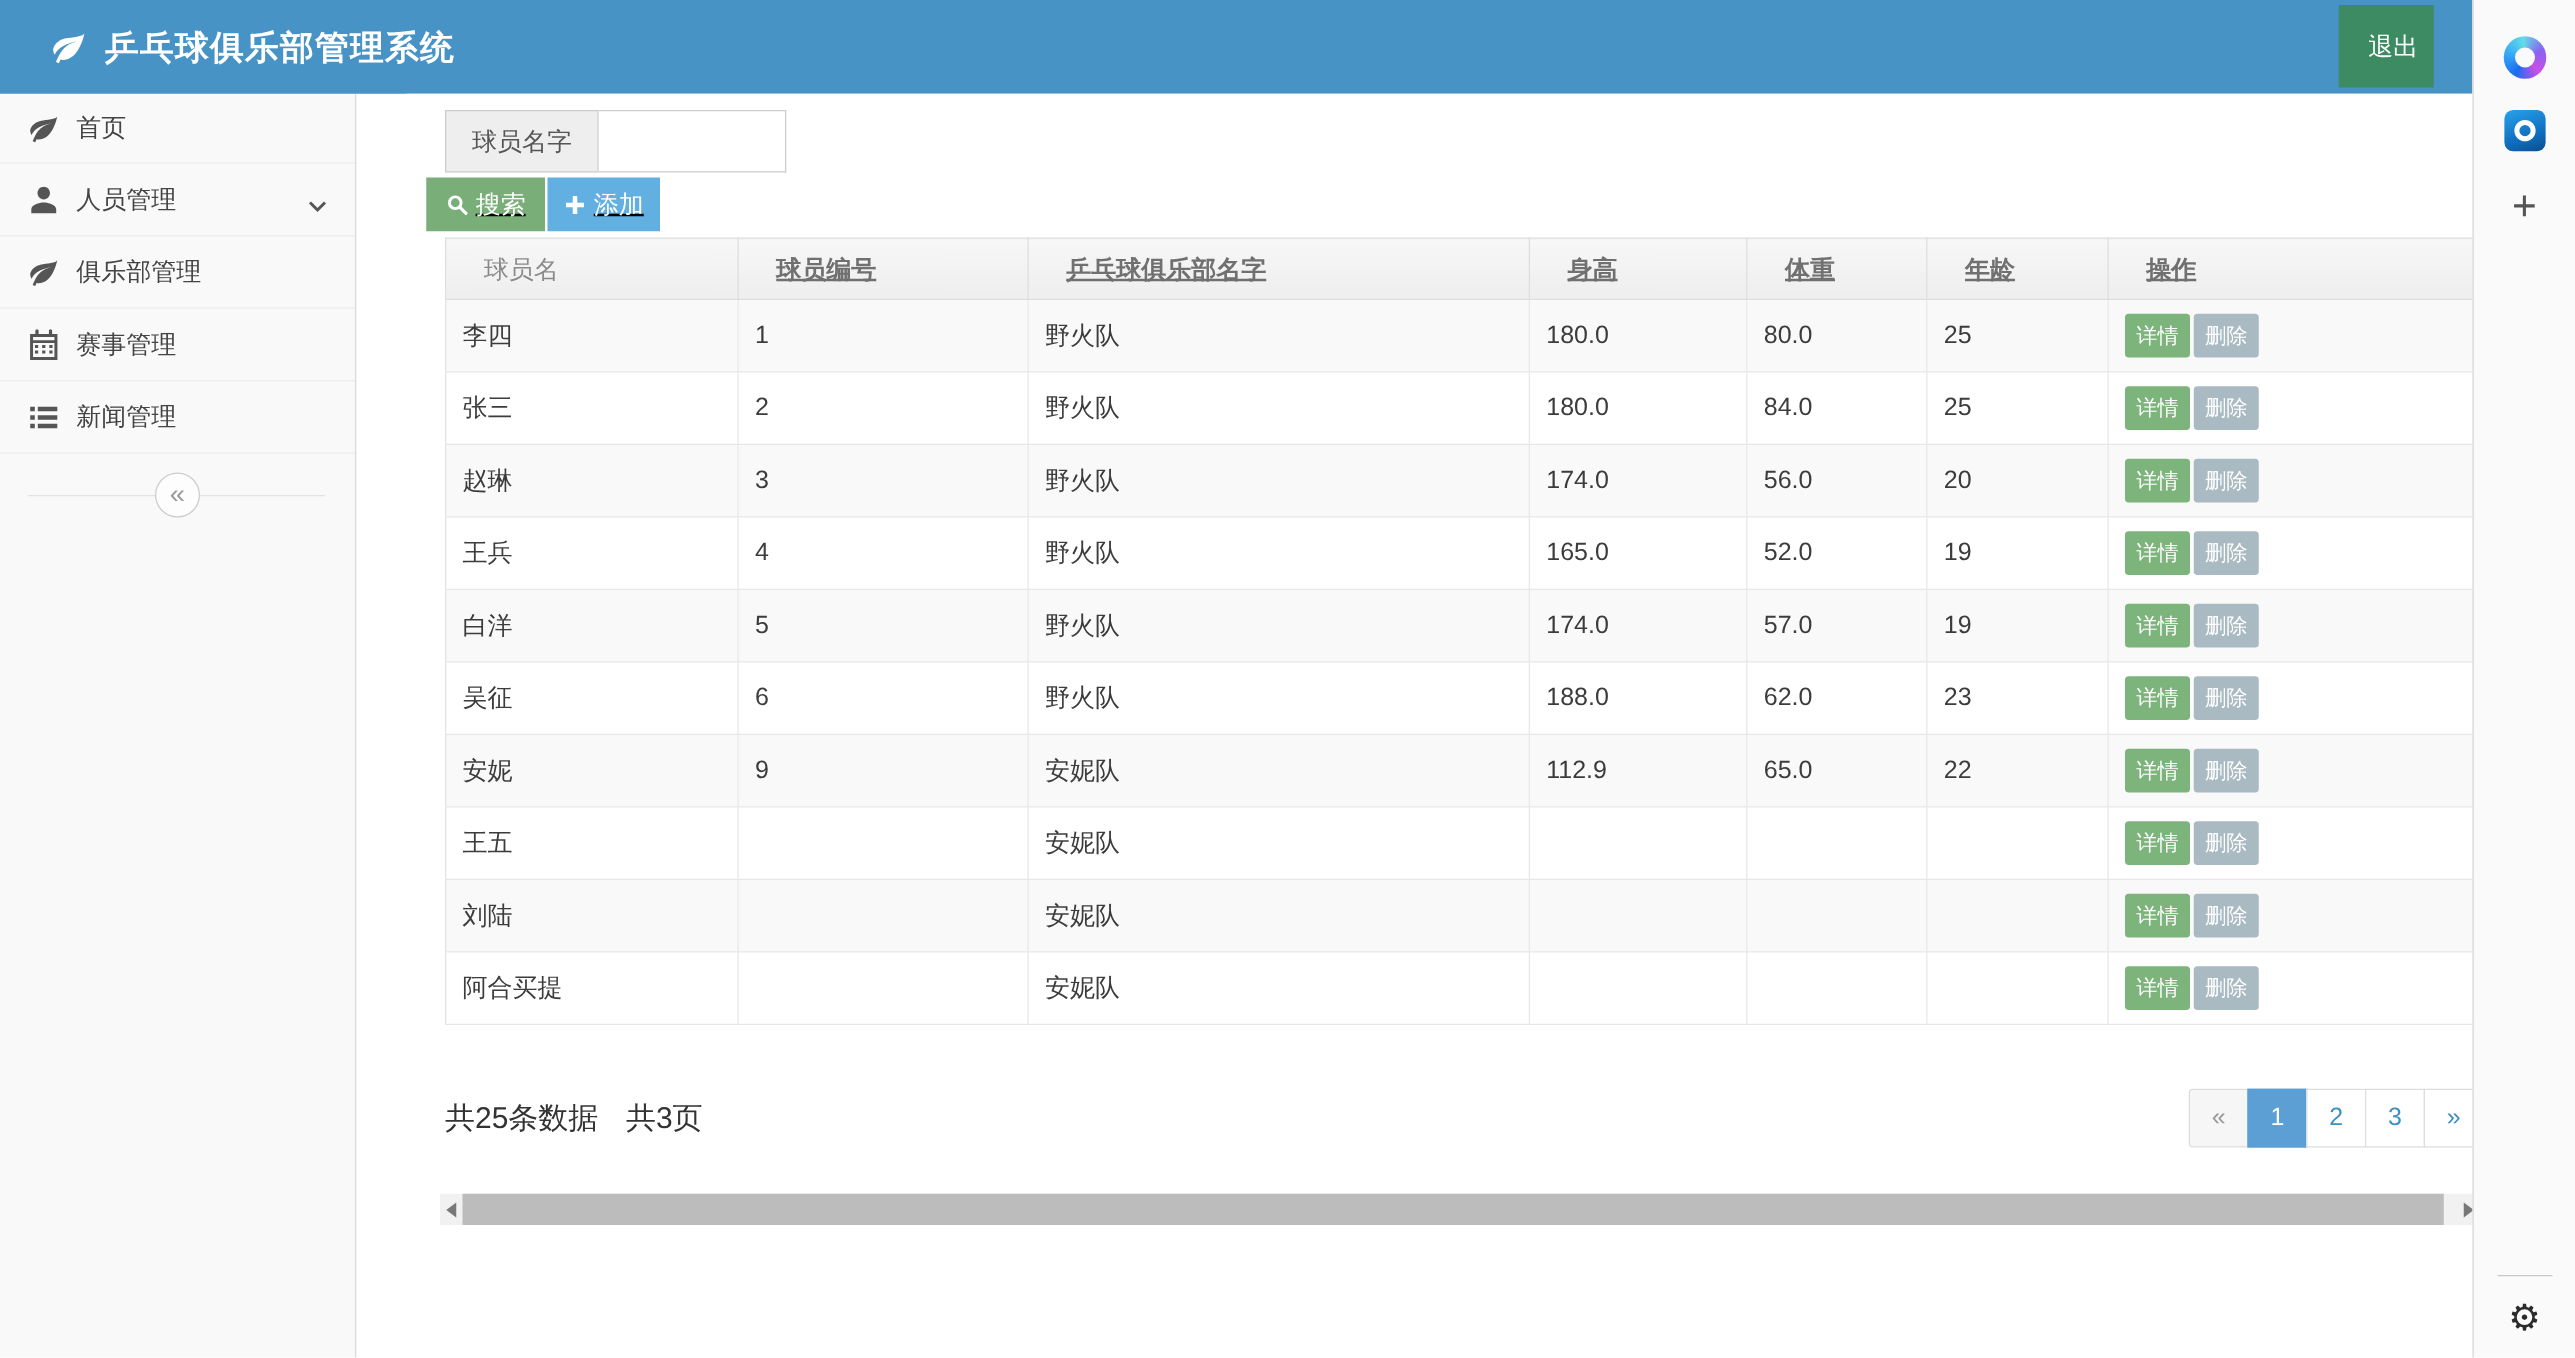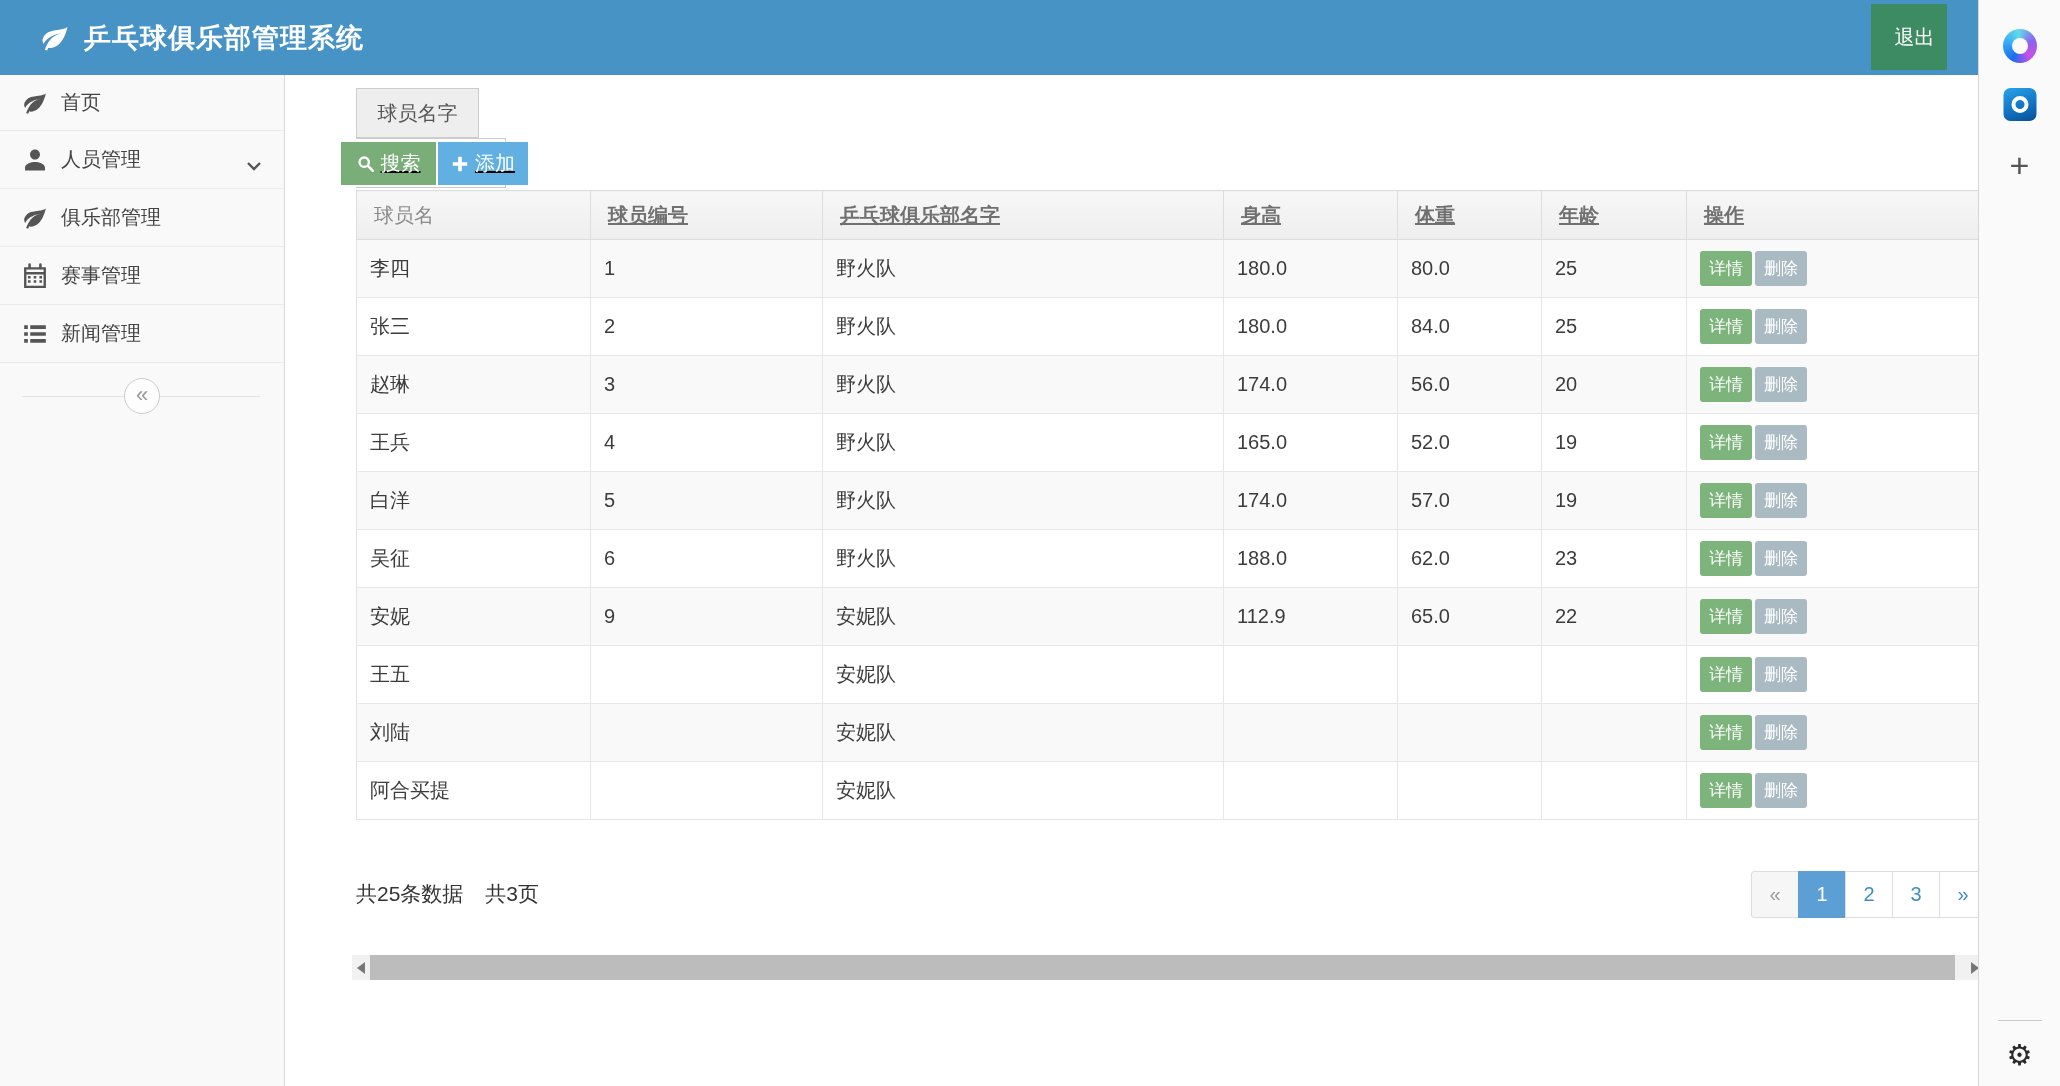--- a/index.html
+++ b/index.html
@@ -31,53 +31,53 @@
   .collapse-row { position:relative; height:48px; margin-top:10px; }
   .collapse-line { position:absolute; left:22px; right:24px; top:23px; border-top:1px solid #e3e3e3; }
   .collapse-btn { position:absolute; left:50%; top:5px; margin-left:-18px; width:36px; height:36px;
                   border:1px solid #ccc; border-radius:50%; background:#fdfdfd; color:#999;
                   font-size:22px; line-height:32px; text-align:center; cursor:pointer; }
 
   
   .main { position:relative; flex:1; background:#fff; }
 
   
-  .search-group { position:absolute; left:31px; top:13px; display:flex;flex-direction:column; }
+  .search-group { position:absolute; left:31px; top:13px; display:flex; }
   .search-label { width:123px; height:50px; background:#eee; border:1px solid #ccc; color:#555;
                   font-size:20px; display:flex; align-items:center; justify-content:center; }
   .search-input { width:150px; height:50px; border:1px solid #ccc; border-left:none; outline:none;
                   font-size:20px; padding:0 10px; background:#fff; }
 
   .btn-row { position:absolute; left:16px; top:67px; display:flex; gap:2px;text-decoration:underline; }
   .btn { height:43px; border:none; color:#fff; font-size:20px; display:flex; align-items:center;
          justify-content:center; gap:6px; cursor:pointer; }
   .btn-search { width:95px; background:#79ae79; }
   .btn-add   { width:90px; background:#62b0e2; }
   .btn svg { width:18px; height:18px; }
 
   
   .table-wrap { position:absolute; left:31px; top:115px; width:1639px; }
   table { border-collapse:collapse; table-layout:fixed; width:1639px; }
   thead th { height:49px; background:linear-gradient(#f7f7f7,#eeeeee); border:1px solid #ddd; border-left:none;
-             text-align:left; padding-left:17px; font-size:20px; font-weight:400; color:#8a8a8a; }
+             text-align:left; padding-left:30px; font-size:20px; font-weight:400; color:#8a8a8a; }
   thead th:first-child { border-left:1px solid #ddd; }
   thead th.bold { font-weight:700; color:#707070;text-decoration:underline; }
   tbody td { height:58px; border:1px solid #e7e7e7; border-left:none; padding-left:13px;
              font-size:20px; color:#3c3c3c; background:#fff; }
   tbody td:first-child { border-left:1px solid #e2e2e2; }
   tbody tr.stripe td { background:#f9f9f9; }
   .btn-detail, .btn-delete { display:inline-block; padding:6px 9px; border-radius:3px; color:#fff;
                              font-size:17px; cursor:pointer; }
   .btn-detail { background:#7cb47c; margin-right:3px; }
   .btn-delete { background:#a9bac3; }
 
   
   .footer-row { position:absolute; left:31px; top:795px; width:1631px; height:48px;
                 display:flex; align-items:center; justify-content:space-between; }
-  .footer-text { display:flex; gap:22px; font-size:21px; color:#333;text-align:center; }
+  .footer-text { display:flex; gap:22px; font-size:24px; color:#333;text-align:center; }
   .pagination { display:flex; list-style:none; }
   .pagination li { min-width:48px; height:47px; line-height:45px; text-align:center; font-size:20px;
                    background:#fff; border:1px solid #ddd; margin-left:-1px; color:#3f8fc0; cursor:pointer; }
   .pagination li:first-child { margin-left:0; border-radius:3px 0 0 3px; background:#f6f6f6; color:#999; }
   .pagination li:last-child { border-radius:0 3px 3px 0; }
   .pagination li.active { background:#5b9fd4; border-color:#5b9fd4; color:#fff; }
 
   
   .hscrollbar { position:absolute; left:27px; top:880px; width:1632px; height:25px; background:#f1f1f1; }
   .sb-btn { position:absolute; top:0; width:18px; height:25px; display:flex; align-items:center;

